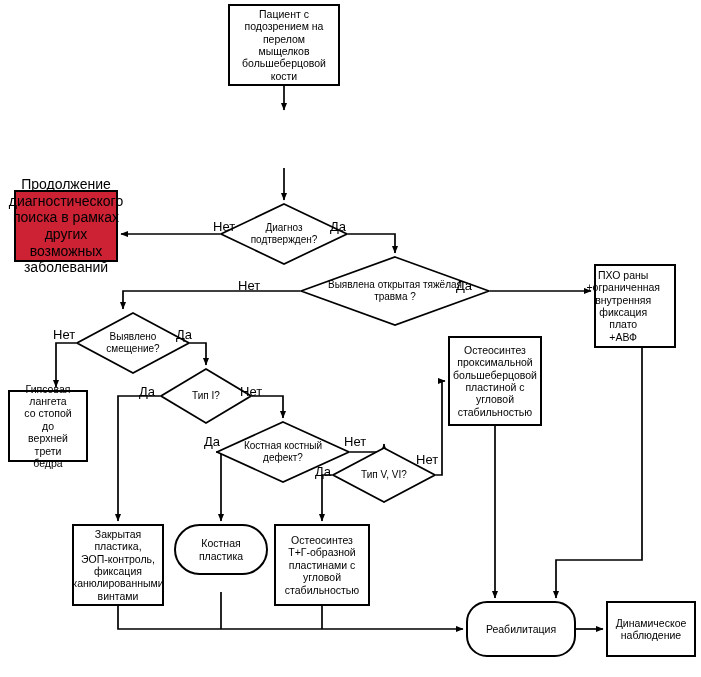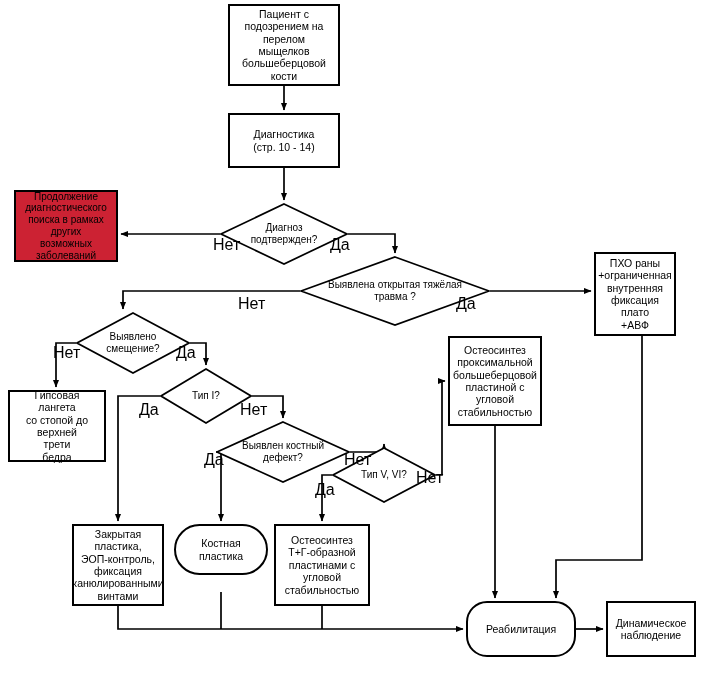--- a/index.html
+++ b/index.html
@@ -40,46 +40,45 @@
   }
   .proc {
     border: 2px solid #000000;
     background: #ffffff;
     font-size: 10.5px;
     padding: 2px 14px;
   }
   .proc.red {
     background: #CC2233;
     border: 2px solid #000000;
-    font-size: 10px;
+    font-size: 14px;
   }
   .decision {
     background: transparent;
     border: none;
     font-size: 10px;
   }
   .decision .dia-shape {
     position: absolute;
     left: 0; top: 0;
     width: 100%; height: 100%;
     z-index: -1;
   }
   .decision .dtext {
     position: relative;
     z-index: 1;
     padding: 0 4px;
   }
   .elabel {
     position: absolute;
-    font-size: 16px;
+    font-size: 13px;
     color: #000000;
     z-index: 3;
     background: transparent;
     white-space: nowrap;
-    margin-top: 17px;
   }
 </style>
 </head>
 <body>
 
 <div id="canvas">
 
   <svg id="edges" viewBox="0 0 701 677" xmlns="http://www.w3.org/2000/svg">
     <defs>
       <marker id="ah" markerWidth="9" markerHeight="9" refX="7.4" refY="3.2" orient="auto" markerUnits="userSpaceOnUse">
@@ -133,24 +132,20 @@
 
   <div class="node proc" style="left:228px; top:4px; width:112px; height:82px;">
     <span>Пациент с
 подозрением на
 перелом
 мыщелков
 большеберцовой
 кости</span>
   </div>
 
-  <div class="node proc" style="left:228px; top:113px; width:112px; height:55px;">
-    <span>Диагностика
-(стр. 10 - 14)</span>
-  </div>
 
   <div class="node decision" style="left:220px; top:203px; width:128px; height:62px;">
     <svg class="dia-shape" viewBox="0 0 128 62" preserveAspectRatio="none">
       <polygon points="64,1 127,31 64,61 1,31" fill="#ffffff" stroke="#000000" stroke-width="1.7"></polygon>
     </svg>
     <span class="dtext">Диагноз
 подтвержден?</span>
   </div>
 
   <div class="node proc red" style="left:14px; top:190px; width:104px; height:72px;">
@@ -163,21 +158,21 @@
   </div>
 
   <div class="node decision" style="left:300px; top:256px; width:190px; height:70px;">
     <svg class="dia-shape" viewBox="0 0 190 70" preserveAspectRatio="none">
       <polygon points="95,1 189,35 95,69 1,35" fill="#ffffff" stroke="#000000" stroke-width="1.7"></polygon>
     </svg>
     <span class="dtext">Выявлена открытая тяжёлая
 травма ?</span>
   </div>
 
-  <div class="node proc" style="left:594px; top:252px; width:82px; height:84px;">
+  <div class="node proc" style="left:594px; top:264px; width:82px; height:84px;justify-content:flex-end;">
     <span>ПХО раны
 +ограниченная
 внутренняя
 фиксация плато
 +АВФ</span>
   </div>
 
   <div class="node decision" style="left:76px; top:312px; width:114px; height:62px;">
     <svg class="dia-shape" viewBox="0 0 114 62" preserveAspectRatio="none">
       <polygon points="57,1 113,31 57,61 1,31" fill="#ffffff" stroke="#000000" stroke-width="1.7"></polygon>
@@ -195,32 +190,32 @@
 стабильностью</span>
   </div>
 
   <div class="node decision" style="left:160px; top:368px; width:92px; height:56px;">
     <svg class="dia-shape" viewBox="0 0 92 56" preserveAspectRatio="none">
       <polygon points="46,1 91,28 46,55 1,28" fill="#ffffff" stroke="#000000" stroke-width="1.7"></polygon>
     </svg>
     <span class="dtext">Тип I?</span>
   </div>
 
-  <div class="node proc" style="left:8px; top:390px; width:98px; height:72px;">
+  <div class="node proc" style="left:8px; top:390px; width:80px; height:72px;">
     <span>Гипсовая лангета
 со стопой до
 верхней трети
 бедра</span>
   </div>
 
   <div class="node decision" style="left:216px; top:421px; width:134px; height:62px;">
     <svg class="dia-shape" viewBox="0 0 134 62" preserveAspectRatio="none">
       <polygon points="67,1 133,31 67,61 1,31" fill="#ffffff" stroke="#000000" stroke-width="1.7"></polygon>
     </svg>
-    <span class="dtext">Выявлен костный
+    <span class="dtext">Костная костный
 дефект?</span>
   </div>
 
   <div class="node decision" style="left:332px; top:447px; width:104px; height:56px;">
     <svg class="dia-shape" viewBox="0 0 104 56" preserveAspectRatio="none">
       <polygon points="52,1 103,28 52,55 1,28" fill="#ffffff" stroke="#000000" stroke-width="1.7"></polygon>
     </svg>
     <span class="dtext">Тип V, VI?</span>
   </div>
 

